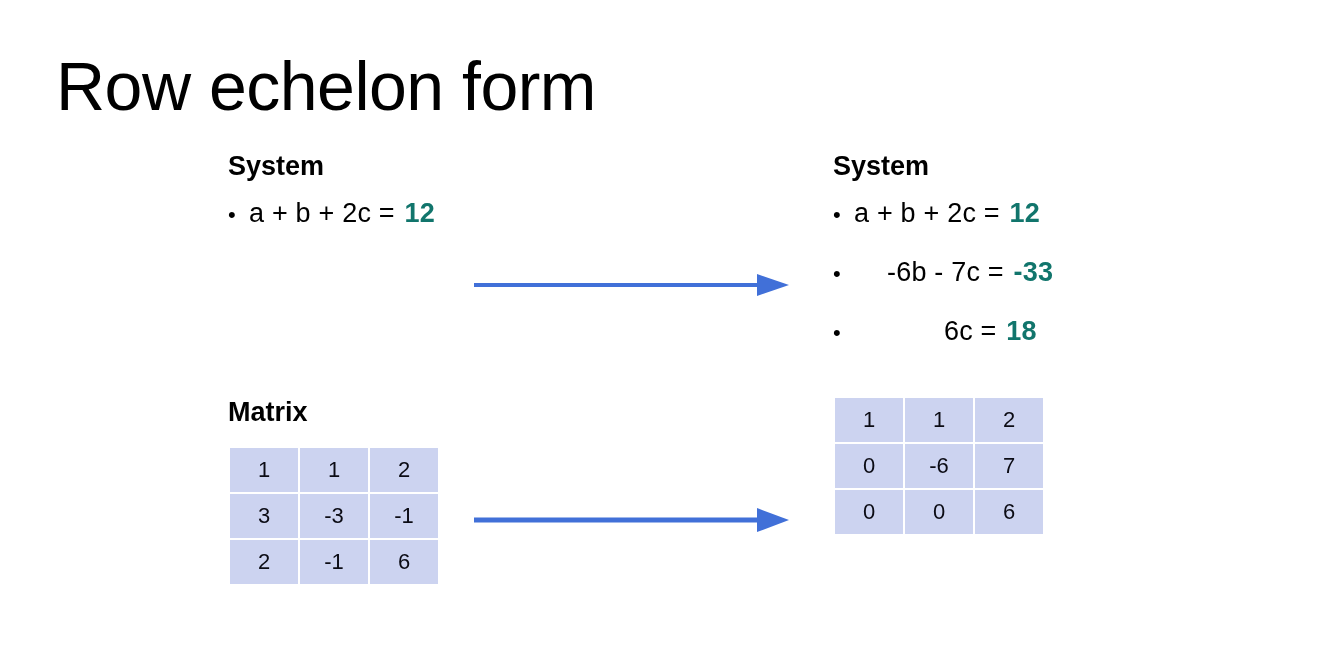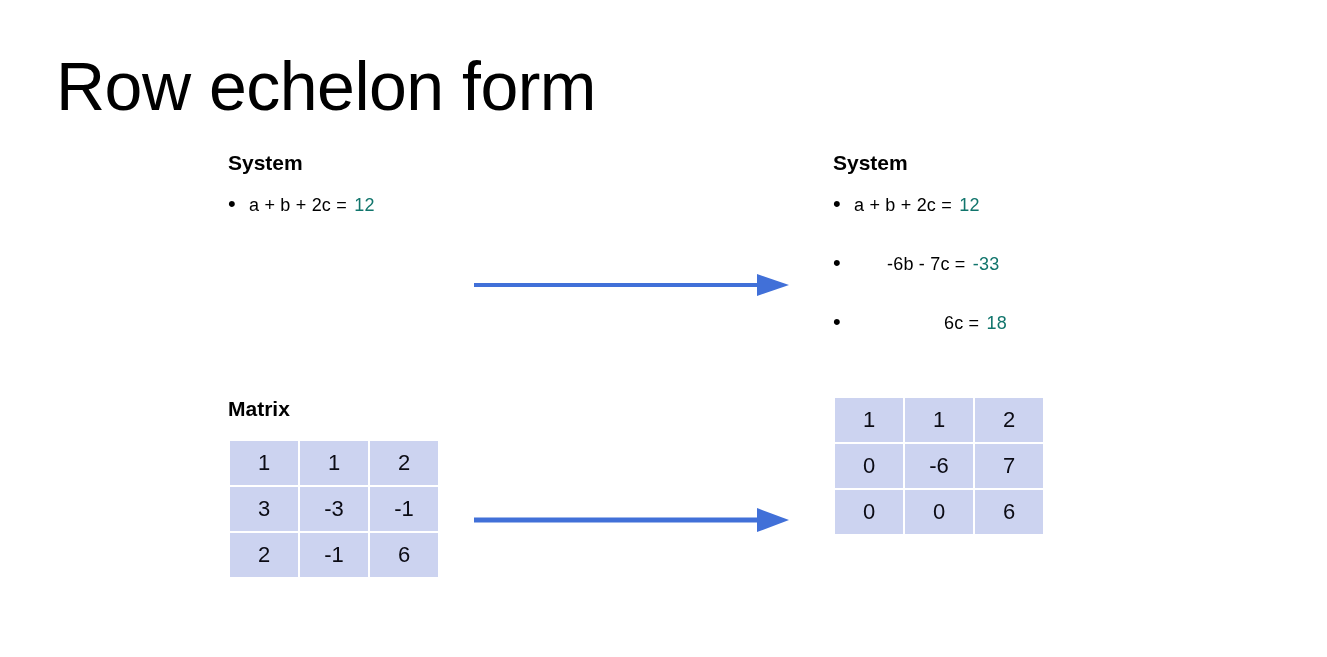--- a/index.html
+++ b/index.html
@@ -38,39 +38,39 @@
   }
 
   
   .col-left  { position: absolute; left: 228px; }
   .col-right { position: absolute; left: 833px; }
 
   .sys-block  { top: 150px; }
   .mat-block  { top: 396px; }
 
   .block-heading {
-    font-size: 21px;
+    font-size: 27px;
     font-weight: 700;
     color: #000000;
     margin: 0 0 18px 0;
     white-space: nowrap;
     line-height: 1.2;
   }
 
   
   .eq-list {
     list-style: none;
     margin: 0;
     padding: 0;
   }
   .eq-item {
     display: flex;
     align-items: baseline;
     height: 59px;
-    font-size: 18px;
+    font-size: 27px;
     line-height: 1;
     white-space: nowrap;
   }
   .eq-bullet {
     flex: 0 0 auto;
     width: 21px;
     font-size: 22px;
     line-height: 1;
     color: #000000;
   }
@@ -79,21 +79,21 @@
     display: flex;
     align-items: baseline;
     white-space: pre;
   }
   .eq-text {
     color: #000000;
     font-weight: 400;
     letter-spacing: 0.2px;
   }
   .eq-value {
-    font-weight: 400;
+    font-weight: 700;
     letter-spacing: 0.2px;
     margin-left: 2px;
   }
   
   .indent-0 { padding-left: 0px; }
   .indent-1 { padding-left: 33px; }
   .indent-2 { padding-left: 90px; }
 
   
   .matrix {

